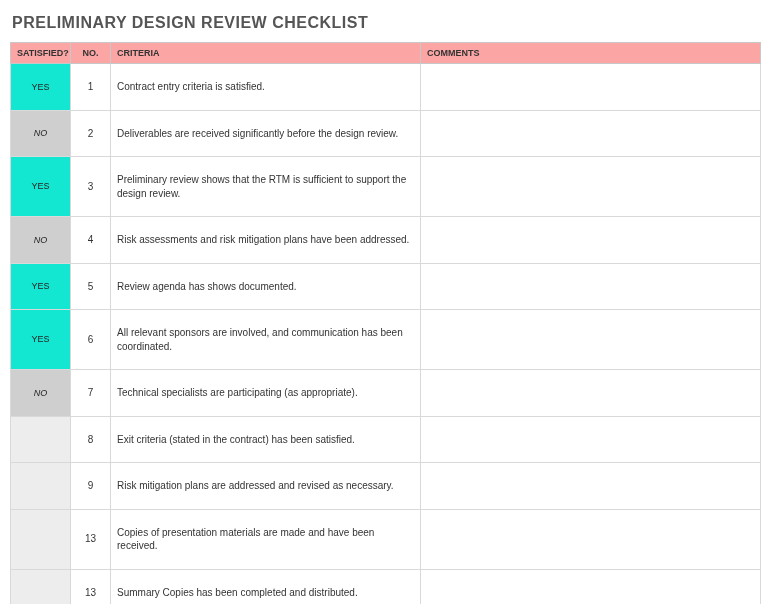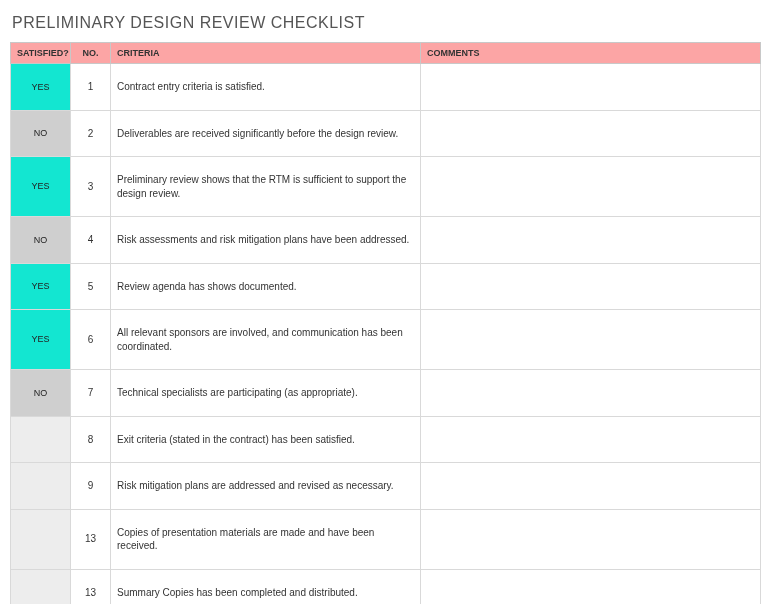--- a/index.html
+++ b/index.html
@@ -5,21 +5,21 @@
   * { box-sizing: border-box; }
   body {
     margin: 0;
     padding: 10px;
     font-family: "Century Gothic", "Avant Garde", Arial, sans-serif;
     background: #fff;
     width: 770px;
   }
   .title {
     font-size: 16px;
-    font-weight: normal;
+    font-weight: bold;
     letter-spacing: 0.5px;
     color: #555;
     margin: 4px 0 10px 2px;
   }
   table {
     border-collapse: collapse;
     width: 750px;
     table-layout: fixed;
   }
   col.col-sat { width: 60px; }
@@ -51,20 +51,21 @@
     font-size: 9px;
     background: #ededed;
   }
   td.sat-yes {
     background: #13e6d1;
     color: #222;
   }
   td.sat-no {
     background: #cfcfcf;
     color: #222;
+    font-style: italic;
   }
   td.no-col {
     text-align: center;
     font-size: 10px;
   }
   td.criteria {
     font-size: 10px;
   }
   td.comments {
     font-size: 10px;

